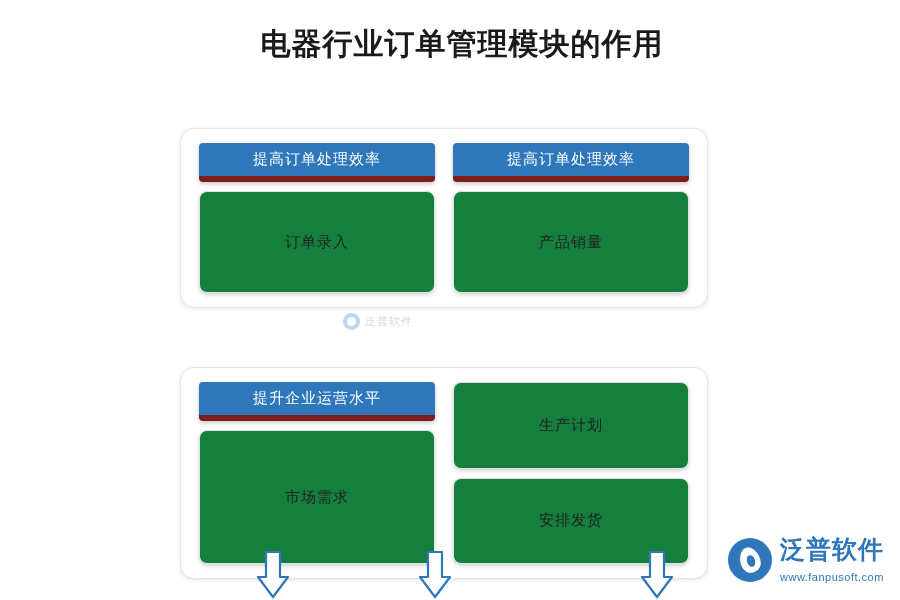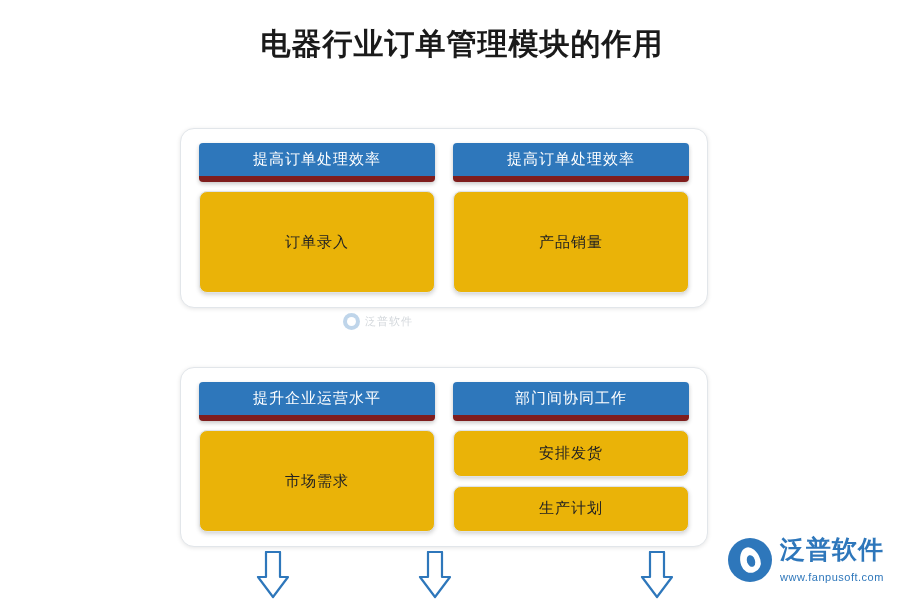--- a/index.html
+++ b/index.html
@@ -31,21 +31,21 @@
     position: absolute;
     left: 180px;
     width: 528px;
     background: #ffffff;
     border: 1px solid #e2e6ea;
     border-radius: 14px;
     box-shadow: 0 1px 4px rgba(0,0,0,0.10);
     box-sizing: border-box;
   }
   .panel-1 { top: 128px; height: 180px; }
-  .panel-2 { top: 367px; height: 180px; }
+  .panel-2 { top: 367px; height: 212px; }
 
   .col-wrap {
     position: absolute;
     top: 14px;
     left: 18px;
     right: 18px;
     bottom: 14px;
     display: flex;
     gap: 18px;
   }
@@ -66,21 +66,21 @@
     justify-content: center;
     color: #ffffff;
     font-size: 15px;
     font-weight: normal;
     letter-spacing: 1px;
     border-bottom: 6px solid #7f1d1d;
   }
 
   .item-box {
     flex: 1;
-    background: #eab308;
+    background: #15803d;
     border: 1px solid #dfe3e8;
     border-radius: 8px;
     box-shadow: 0 2px 4px rgba(0,0,0,0.17);
     display: flex;
     align-items: center;
     justify-content: center;
     font-size: 15px;
     color: #222222;
     letter-spacing: 1px;
   }
@@ -199,23 +199,22 @@
   <span class="wm-text">泛普软件</span>
 </div>
 
 <div class="panel panel-2">
   <div class="col-wrap">
     <div class="col">
       <div class="head-box">提升企业运营水平</div>
       <div class="item-box">市场需求</div>
     </div>
     <div class="col">
-      <div class="head-box">部门间协同工作</div>
+      <div class="item-box">生产计划</div>
       <div class="item-box">安排发货</div>
-      <div class="item-box">生产计划</div>
     </div>
   </div>
 </div>
 
 <div class="arrow arrow-1">
   <svg width="34" height="48" viewBox="0 0 34 48">
     <polygon points="10,1 24,1 24,26 32,26 17,46 2,26 10,26" fill="#ffffff" stroke="#2e77bb" stroke-width="2.2" stroke-linejoin="round"></polygon>
   </svg>
 </div>
 <div class="arrow arrow-2">

